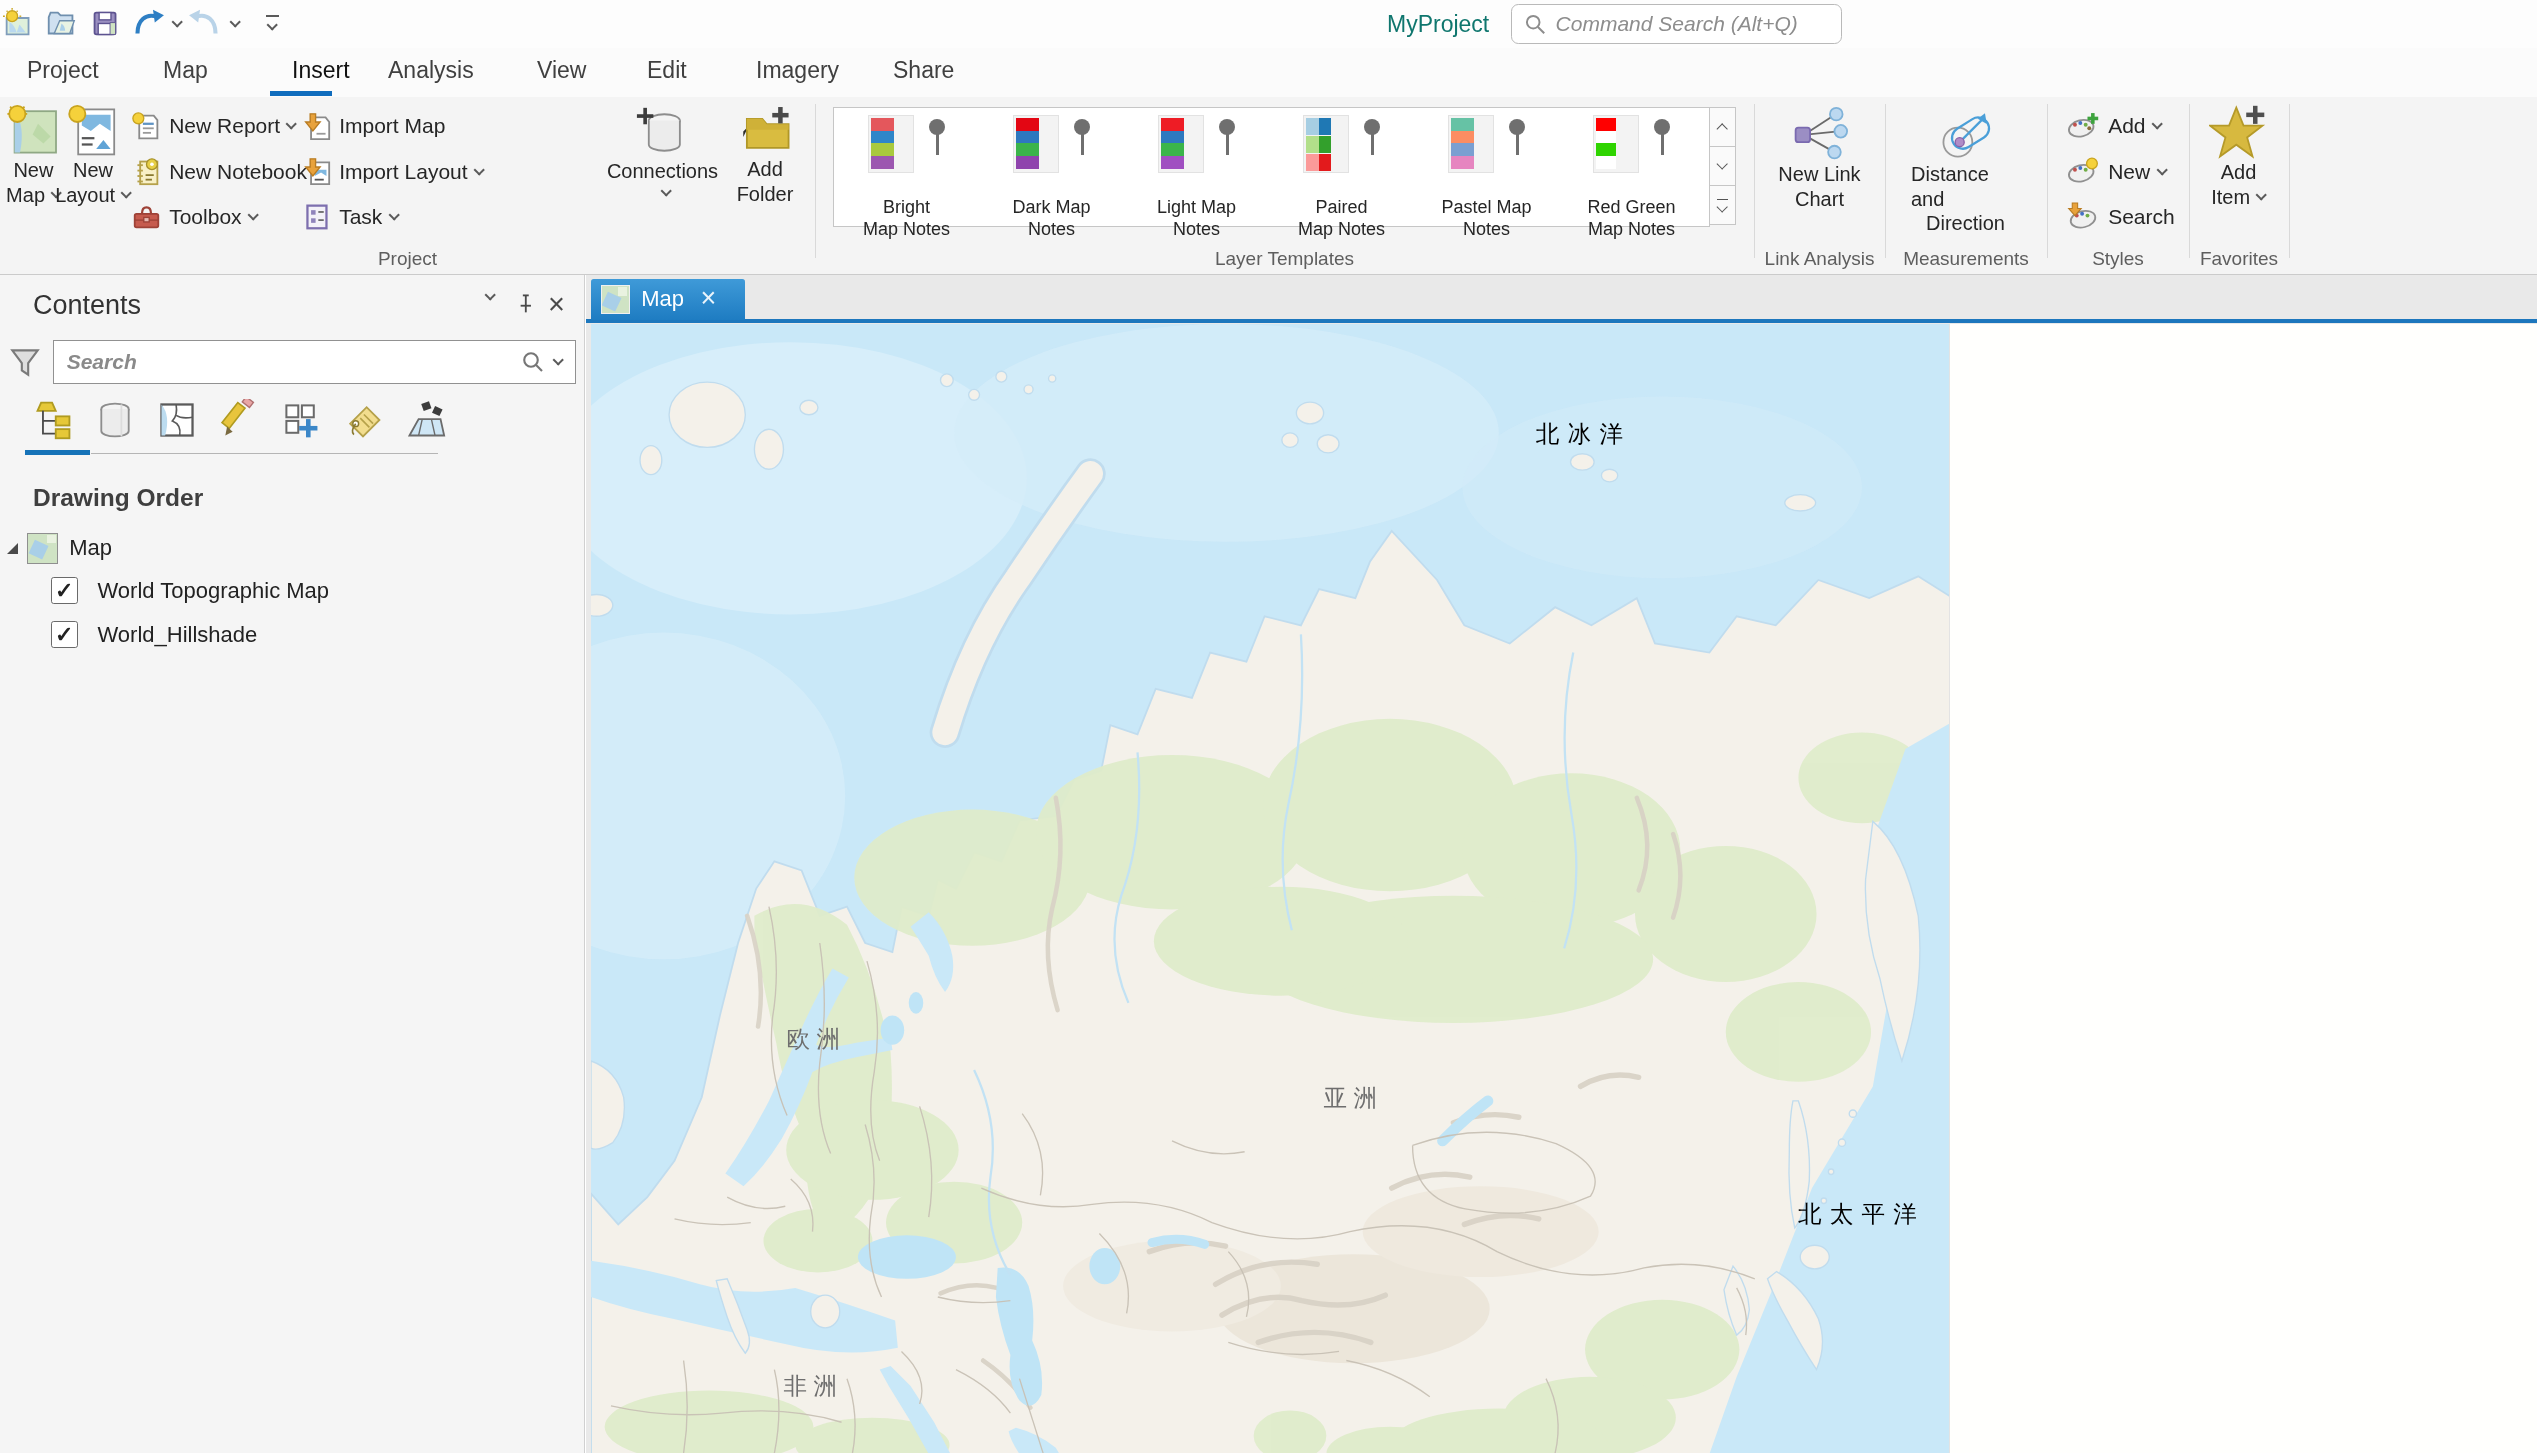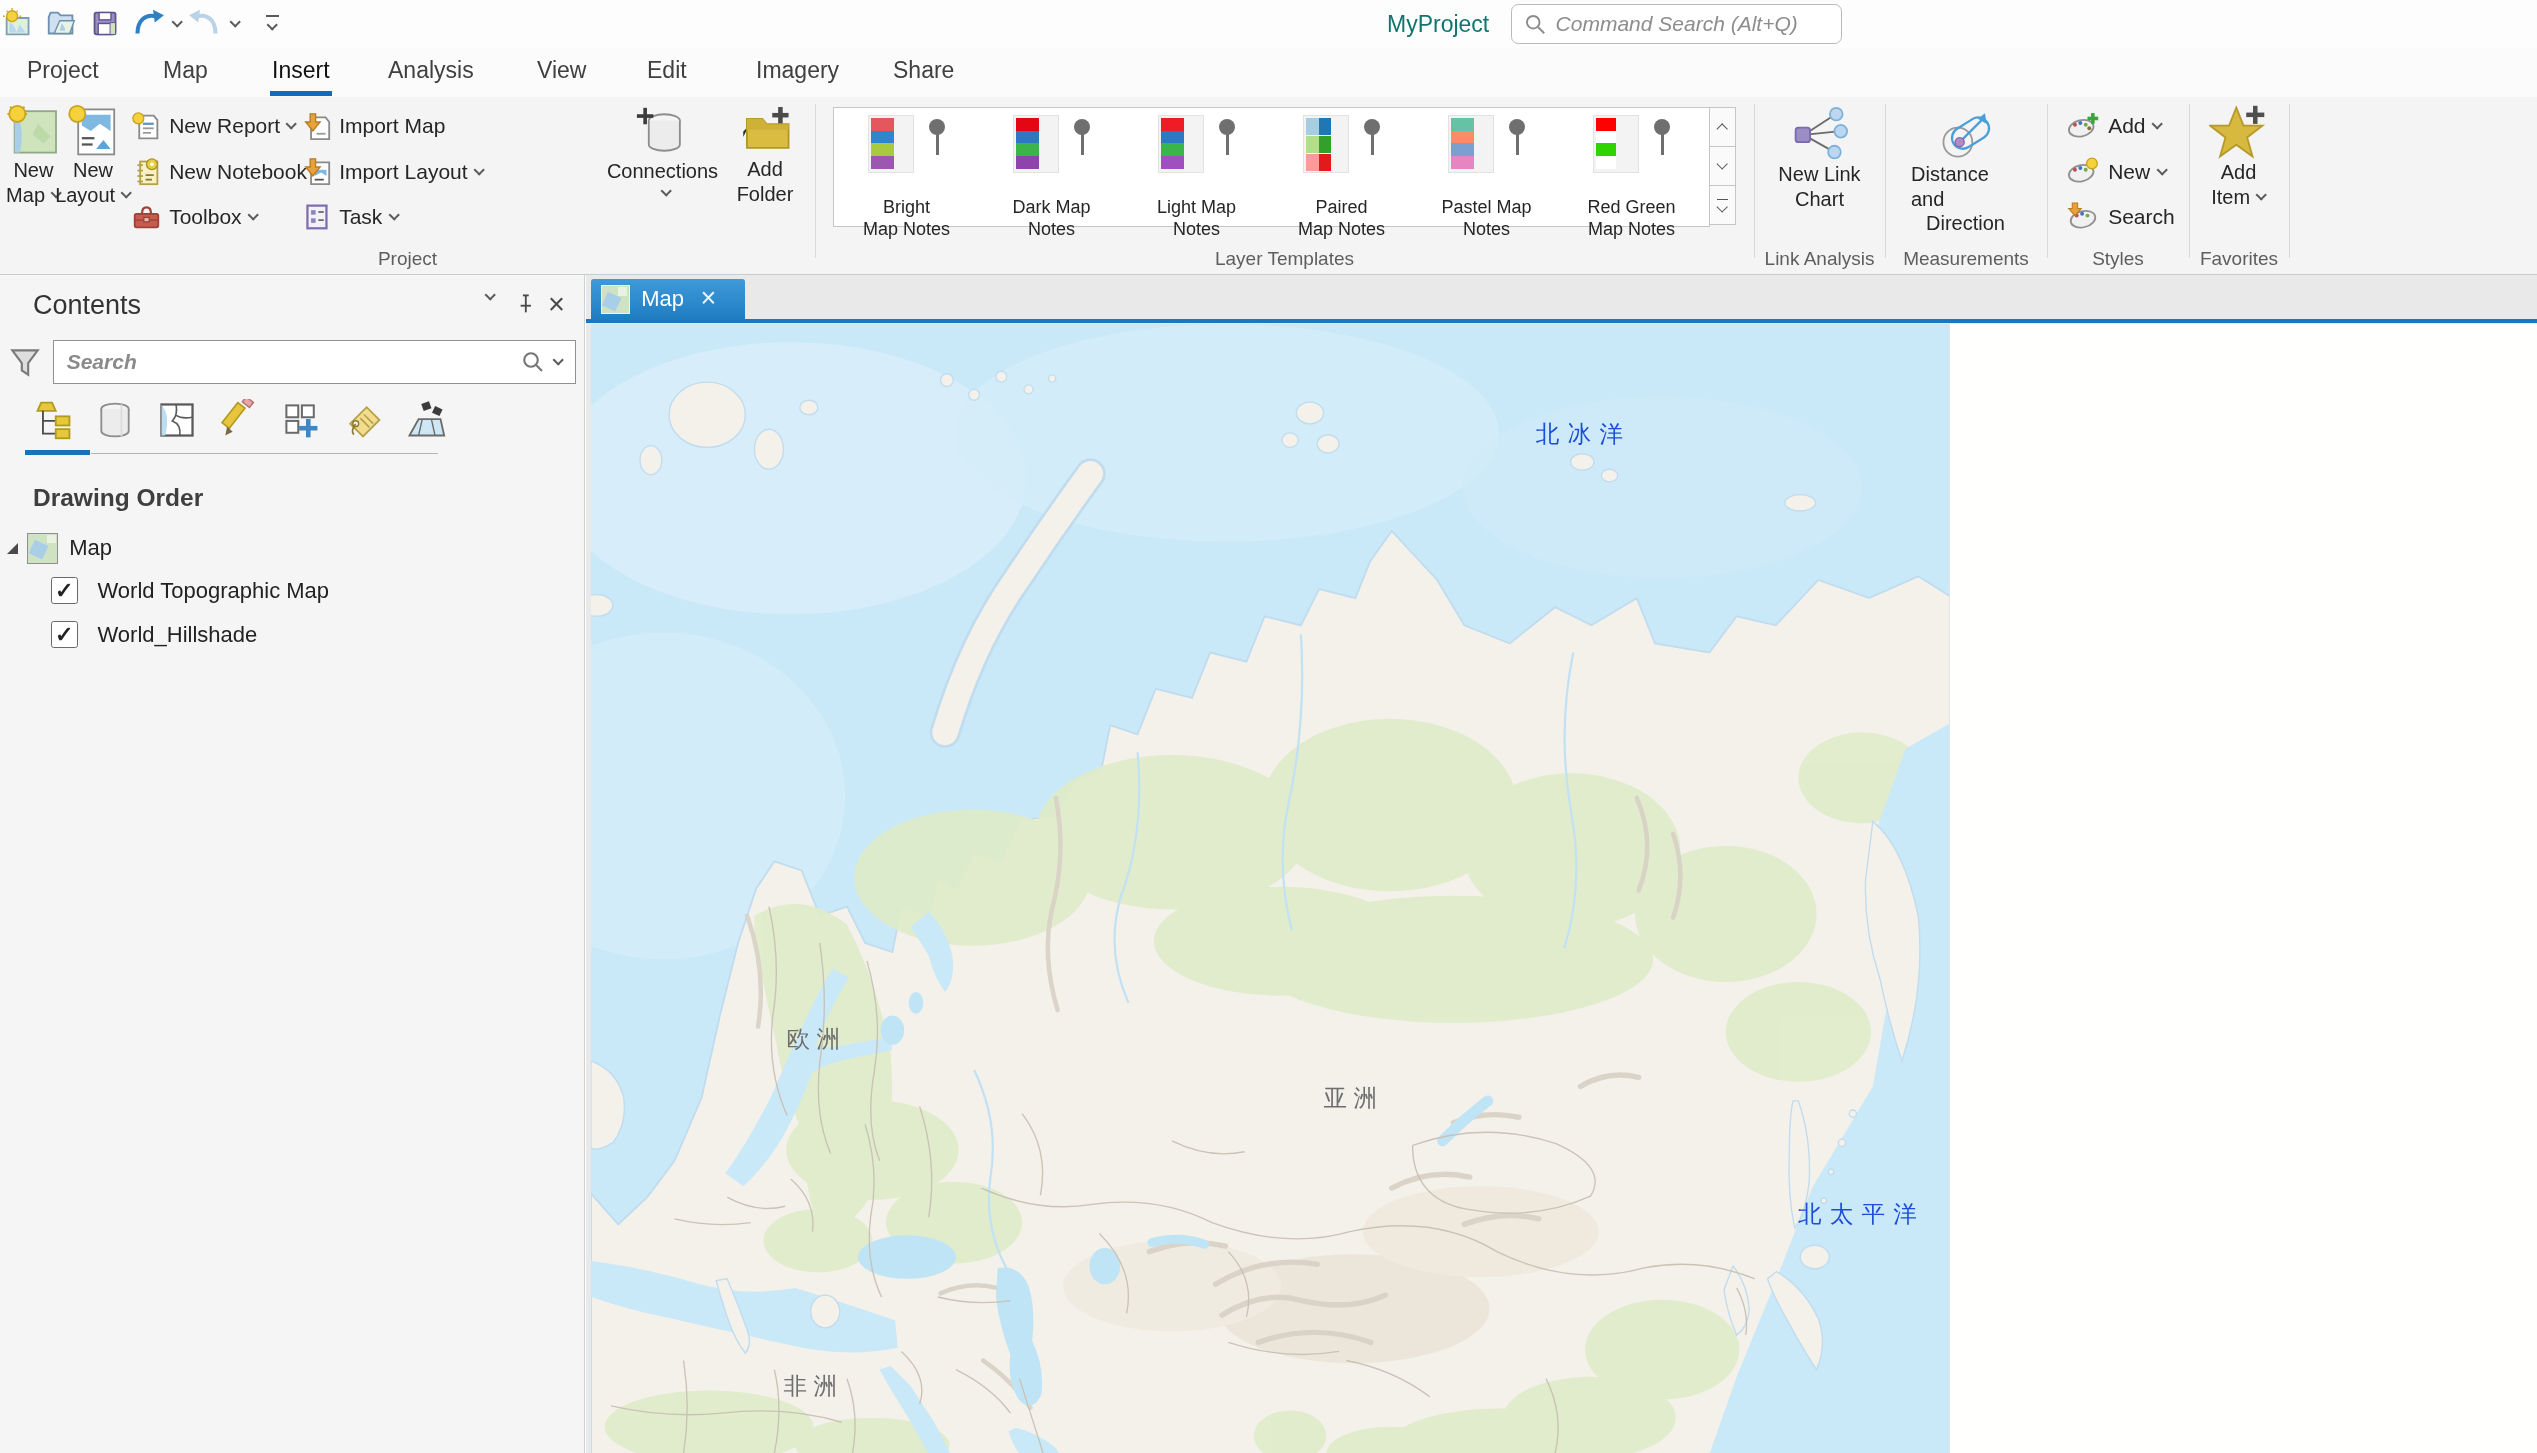--- a/index.html
+++ b/index.html
@@ -10,21 +10,21 @@
   .qat-btn{position:absolute;top:7.3px;width:33px;height:33px;display:flex;align-items:center;justify-content:center;}
   .chev{display:inline-block;width:8.2px;height:8.2px;border-right:2.3px solid #5a5a5a;border-bottom:2.3px solid #5a5a5a;transform:rotate(45deg);margin-left:7.3px;margin-top:-3.6px;}
   .chev.small{width:6.4px;height:6.4px;}
   .title-project{position:absolute;left:1387px;top:11px;font-size:23px;color:#0f766e;}
   .cmd-search{position:absolute;left:1511px;top:3.6px;width:329px;height:38px;border:1.8px solid #b9b9b9;border-radius:7.3px;background:#fff;display:flex;align-items:center;}
   .cmd-search .ph{font-style:italic;color:#8d8d8d;font-size:21px;margin-left:9px;}
 
   
   .tabrow{position:absolute;left:0;top:48px;width:2538px;height:49px;background:#fbfbfb;}
   .rtab{position:absolute;top:9px;font-size:23px;color:#404040;cursor:default;}
-  .rtab.active{color:#111;}
+  .rtab.active{color:#111;margin-left:20px;}
   .rtab-underline{position:absolute;top:43px;height:4.5px;background:#0f6cbd;}
 
   
   .ribbon{position:absolute;left:0;top:97px;width:2538px;height:177px;background:#f4f4f4;border-bottom:0.9px solid #cbcbcb;}
   .rsep{position:absolute;top:7.3px;height:154px;width:0.9px;background:#d9d9d9;}
   .glabel{position:absolute;bottom:4.5px;font-size:19px;color:#5e5e5e;text-align:center;}
   .bigbtn{position:absolute;top:7.3px;width:56px;display:flex;flex-direction:column;align-items:center;font-size:20px;line-height:24.5px;color:#262626;}
   .smallbtn{position:absolute;height:33px;display:flex;align-items:center;font-size:21px;color:#262626;}
   .smallbtn svg{margin-right:8.2px;}
   .lbl2{display:flex;align-items:center;}
@@ -76,21 +76,21 @@
   .viewarea{position:absolute;left:586px;top:275px;width:1951px;height:1179px;background:#e9e9e9;}
   .viewtabs{position:absolute;left:0;top:0;width:1951px;height:44px;background:#e9e9e9;border-bottom:4.5px solid #1d77bd;}
   .vtab{position:absolute;left:4.5px;top:3.6px;width:154px;height:41px;background:linear-gradient(#3f9ad8,#1e7cc2);border-radius:2.7px 2.7px 0 0;display:flex;align-items:center;color:#fff;}
   .vtab .thumb{width:27px;height:27px;border:1.8px solid #f0f0f0;margin-left:10px;}
   .vtab .v-label{margin-left:11.8px;font-size:22px;}
   .vtab .v-close{margin-left:16.3px;font-size:27px;line-height:25.4px;color:#eaf4fb;}
   .mapcanvas{position:absolute;left:4.5px;top:49px;width:1359px;height:1130px;overflow:hidden;}
   .map-svg{position:absolute;left:0;top:0;width:1359px;height:1130px;}
   .whiteregion{position:absolute;left:1363px;top:49px;width:588px;height:1130px;background:#fffffd;border-left:0.9px solid #e3e3e3;}
   .maplabel{position:absolute;transform:translate(-50%,-50%);font-size:23.6px;letter-spacing:8.2px;white-space:nowrap;}
-  .maplabel.sea{color:#1d4ed8;}
+  .maplabel.sea{color:#000000;}
   .maplabel.land{color:#6e6e6e;letter-spacing:6.4px;}
 </style>
 </head>
 <body>
 
 <div id="app">
 
   <div class="titlebar">
     <div class="qat-btn" style="left:1.8px">
       <svg width="31" height="31" viewBox="0 0 34 34">

